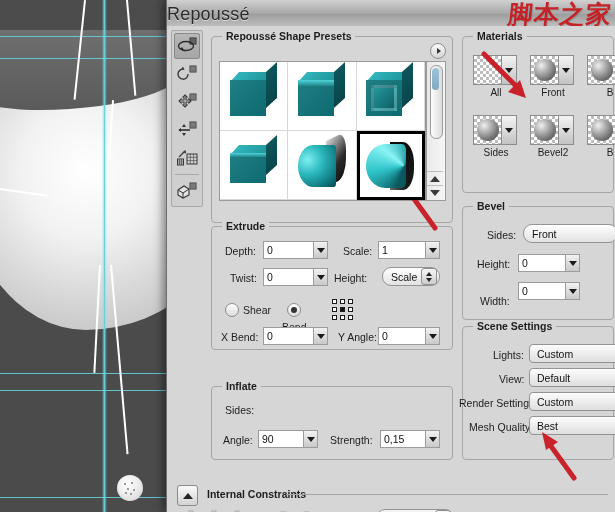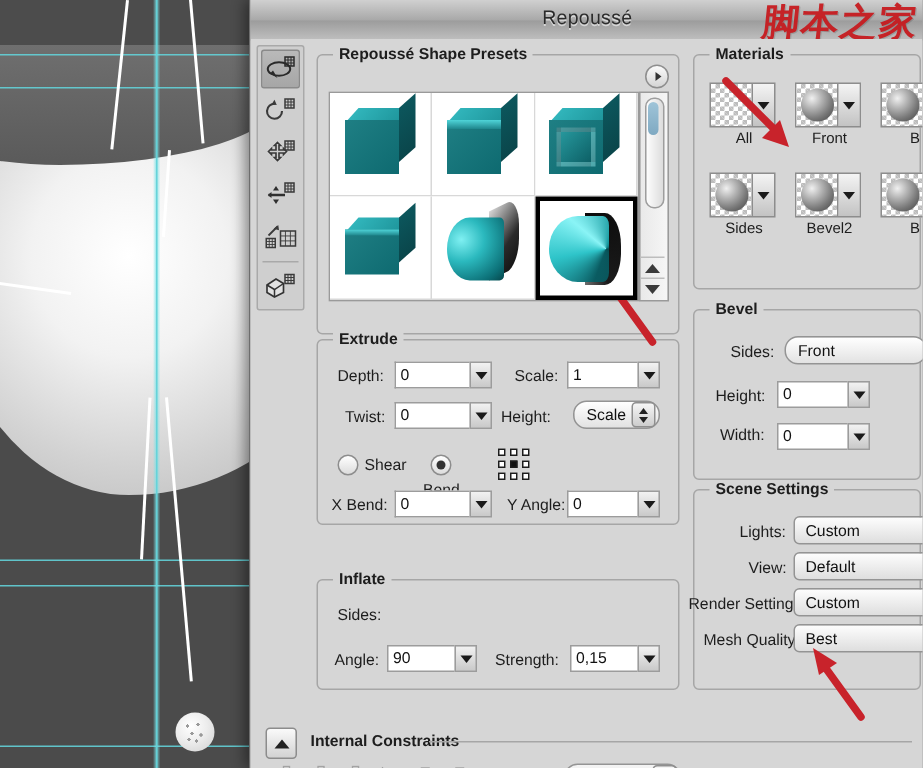--- a/index.html
+++ b/index.html
@@ -49,22 +49,22 @@
     border-left:1px solid #6d6d6d;
     box-shadow:-3px 0 9px rgba(0,0,0,.45);
   }
   #titlebar{
     height:26px;width:100%;
     background:linear-gradient(#d0d0d0,#a8a8a8 52%,#9c9c9c 53%,#bdbdbd 100%);
     border-bottom:1px solid #7e7e7e;
     position:relative;overflow:hidden;
   }
   #title-text{
-    position:absolute;left:0;right:0;top:4px;text-align:center;
-    font-size:13px;color:#2b2b2b;letter-spacing:.2px;
+    position:absolute;left:0;right:0;top:4px;
+    font-size:18px;color:#2b2b2b;letter-spacing:.2px;
     text-shadow:0 1px 0 rgba(255,255,255,.55);
     white-space:nowrap;
   }
   #watermark-cn{
     position:absolute;right:4px;top:-2px;
     font-size:25px;color:#c6181c;font-weight:bold;
     font-family:"DejaVu Sans",sans-serif;
     letter-spacing:1px;transform:skewX(-6deg);
     text-shadow:1px 1px 0 rgba(0,0,0,.15);
     opacity:.93;
@@ -611,21 +611,21 @@
       </div>
 
       <div class="lbl" style="left:14px;top:51px;">Height:</div>
       <div class="numfield" style="left:55px;top:47px;width:62px;">
         <input value="0" style="">
         <div class="nbtn">
             <div class="tri"></div>
           </div>
       </div>
 
-      <div class="lbl" style="left:17px;top:77px;">Width:</div>
+      <div class="lbl" style="left:17px;top:88px;">Width:</div>
       <div class="numfield" style="left:55px;top:75px;width:62px;">
         <input value="0" style="">
         <div class="nbtn">
             <div class="tri"></div>
           </div>
       </div>
     </div>
 
     <div class="group" id="scene-box" style="left:295px;top:300px;width:150px;height:132px;">
       <div class="g-label">Scene Settings</div>

